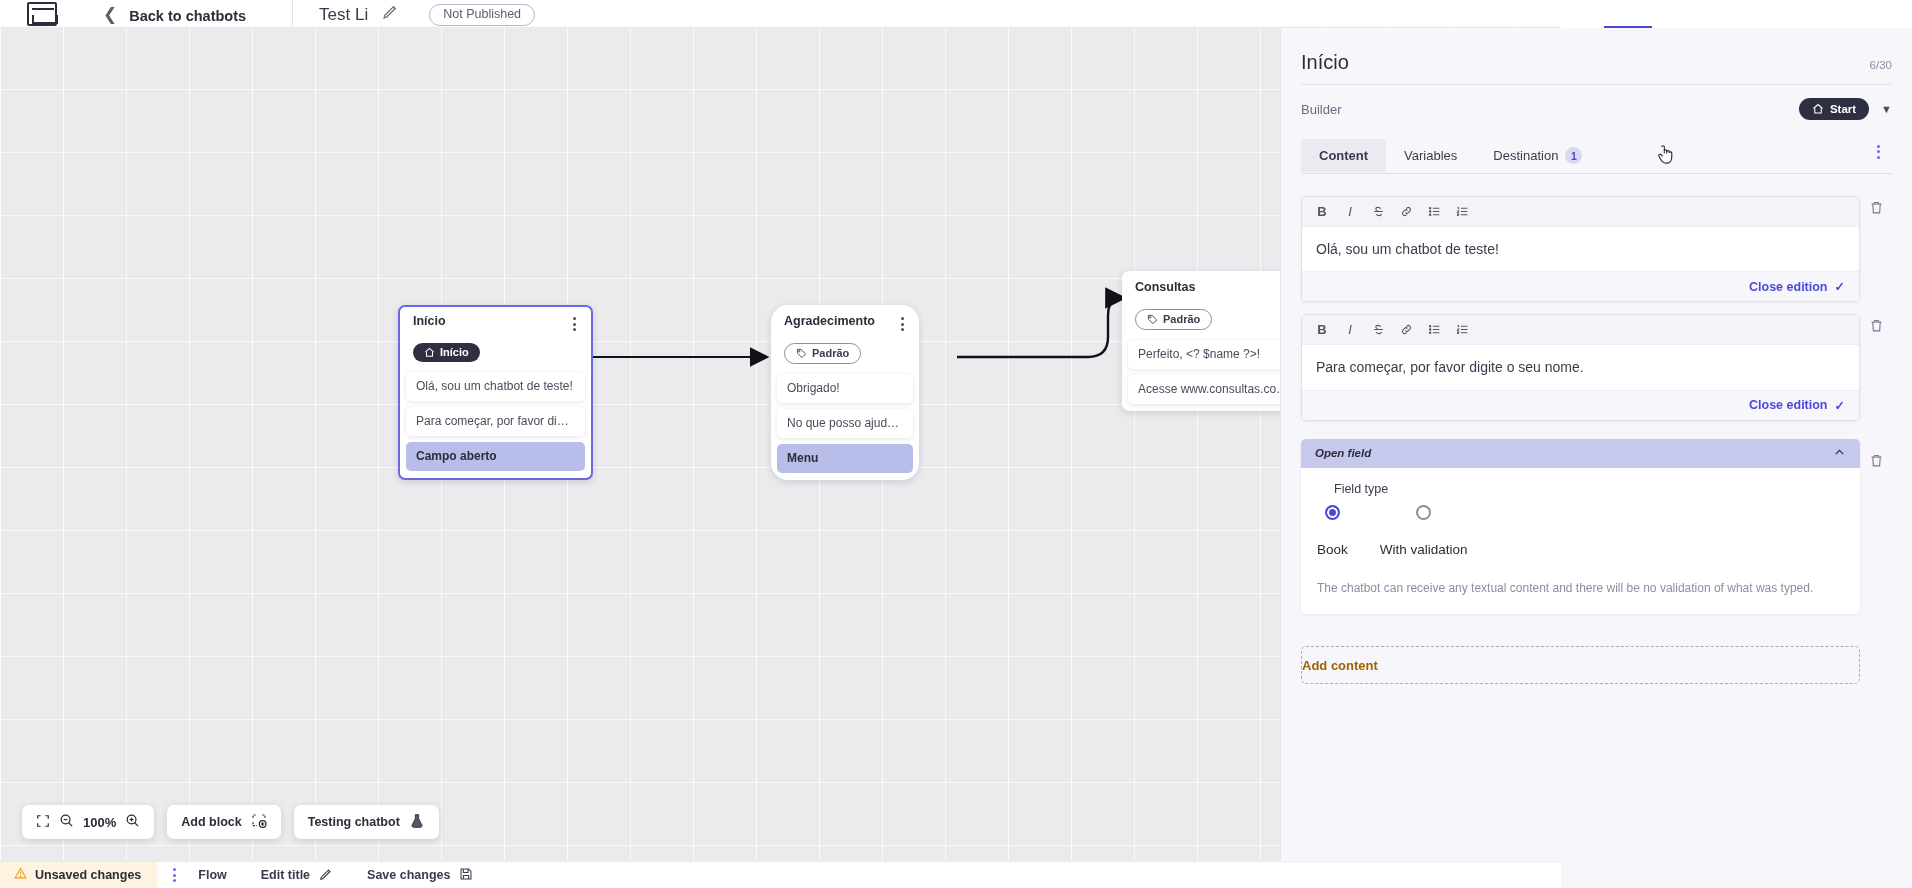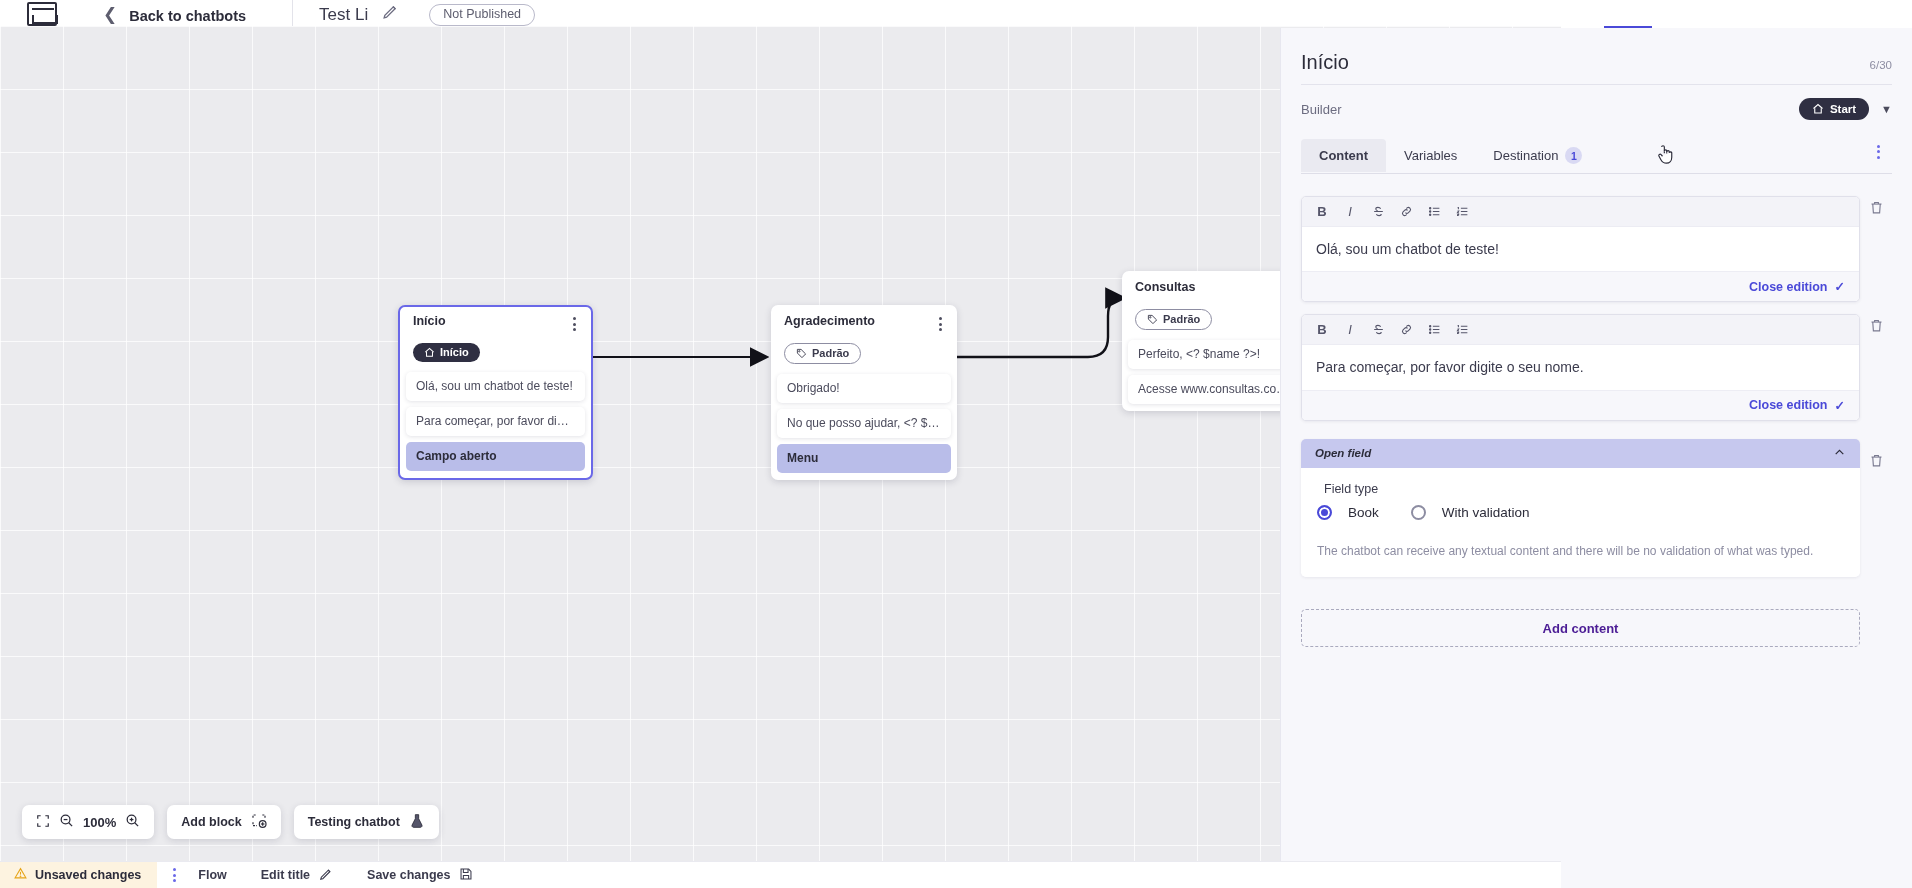--- a/index.html
+++ b/index.html
@@ -191,31 +191,31 @@
   .trash { width:32px; display:flex; justify-content:center; padding-top:4px; cursor:pointer; }
 
   
   .of-wrap { display:flex; align-items:flex-start; margin-top:18px; }
   .openfield { flex:1; border-radius:5px; overflow:hidden; box-shadow:0 1px 3px rgba(40,40,70,.08); }
   .of-head {
     background:#c6c8ee; padding:7px 14px; display:flex; align-items:center;
     justify-content:space-between; font-size:11.5px; font-weight:700; color:#2c2c3a;font-style:italic;
   }
   .of-body { background:#fff; padding:14px 16px 17px; }
-  .of-ftlabel { font-size:12.5px; color:#3b3b4d; margin-left:7px; }
+  .of-ftlabel { font-size:12.5px; color:#3b3b4d; margin-left:17px; }
   .radios { display:flex; align-items:center; gap:32px; margin-top:9px; }
-  .radio { display:flex; align-items:center; gap:16px; font-size:13.5px; color:#2c2c3a; cursor:pointer; }
+  .radio { display:flex; align-items:center; gap:22px; font-size:13.5px; color:#2c2c3a; cursor:pointer;flex-direction:column; }
   .dot { width:15px; height:15px; border-radius:50%; border:2px solid #8d8da2; background:#fff; flex:none; }
   .dot.on { border:2px solid #4a49d8; background:#4a49d8; box-shadow: inset 0 0 0 2px #fff; }
   .of-desc { margin-top:22px; font-size:12px; color:#8d8da2; line-height:1.55; }
 
   .add-content {
     margin-top:32px; margin-right:32px; border:1px dashed #aaaabe; border-radius:5px;
-    height:38px; display:flex; align-items:center; justify-content:center;
-    font-size:13px; font-weight:600; color:#4c1d95; cursor:pointer;
+    height:38px; display:flex; align-items:center; justify-content:flex-start;
+    font-size:13px; font-weight:600; color:#a16207; cursor:pointer;
   }
 
   .cursor { position:absolute; left:1655px; top:143px; z-index:60; pointer-events:none; }
 </style>
 </head>
 <body>
 
 <div class="topbar">
   <div class="logo-box"></div>
   <div class="back-chevron">❮</div>
@@ -269,21 +269,21 @@
       </svg>
       <span>Início</span>
     </div>
     <div class="node-rows">
       <div class="row">Olá, sou um chatbot de teste!</div>
       <div class="row">Para começar, por favor digite o ...</div>
       <div class="row highlight">Campo aberto</div>
     </div>
   </div>
 
-  <div class="node" style="left:771px; top:279px; width:186px;">
+  <div class="node" style="left:771px; top:279px; width:148px;border-radius:17px;">
     <div class="node-head">
       <div class="node-title">Agradecimento</div>
       <div class="kebab">
           <i></i>
           <i></i>
           <i></i>
         </div>
     </div>
     <div class="tag padrao">
       <svg width="11" height="11" viewBox="0 0 24 24" fill="none" stroke="#3b3b4d" stroke-width="2">

